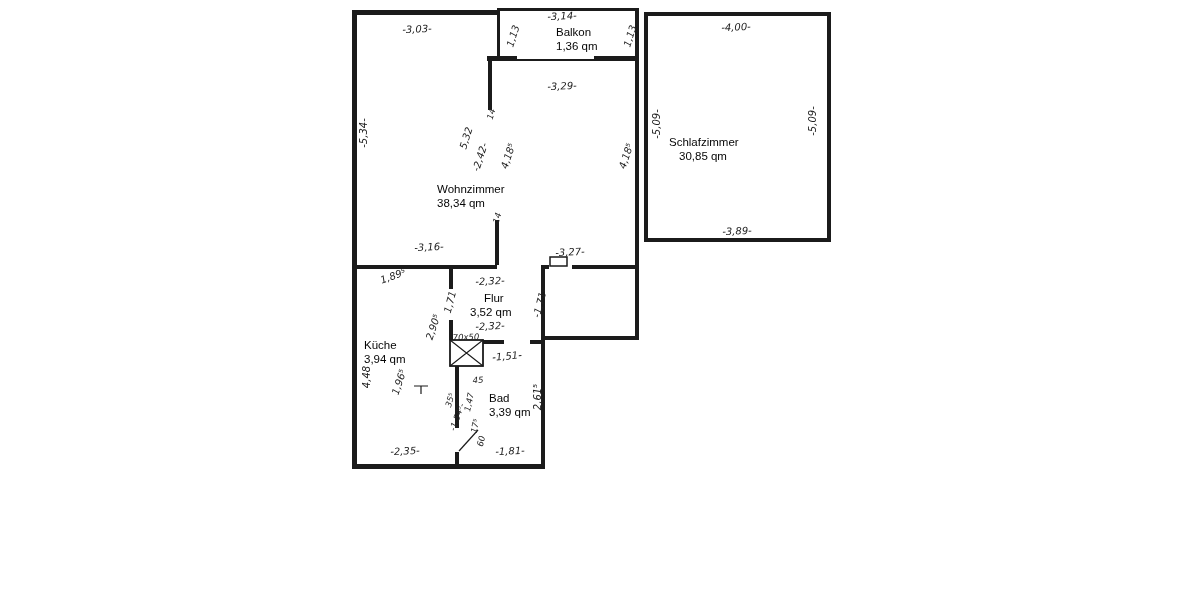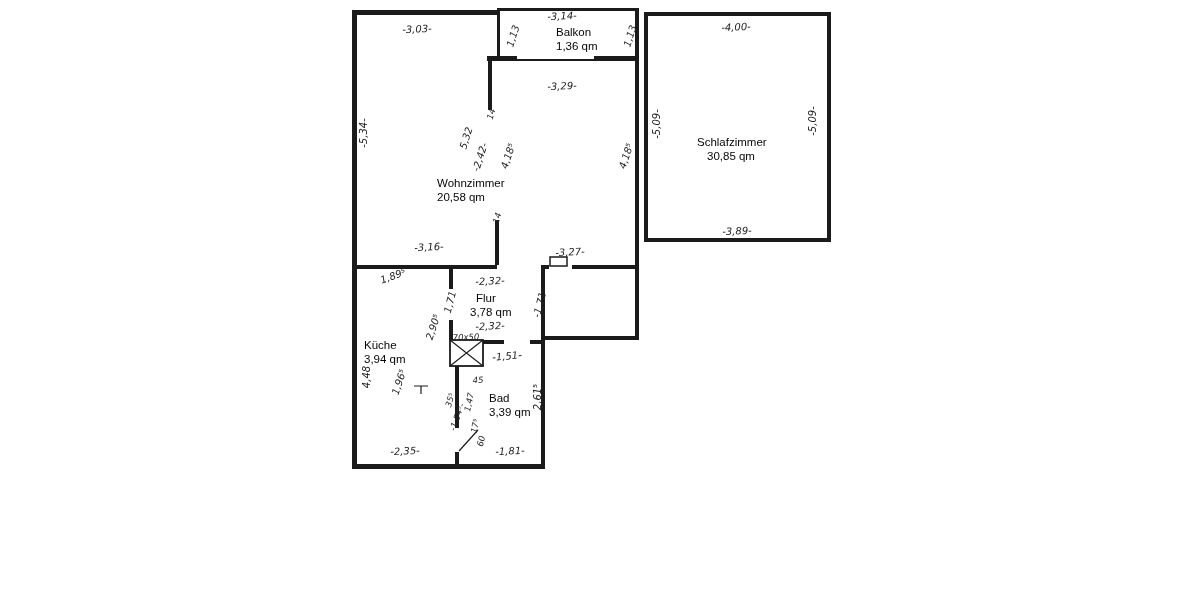--- a/index.html
+++ b/index.html
@@ -2,21 +2,21 @@
 <html><head>
 <meta charset="utf-8">
 <style>
   html,body{margin:0;padding:0;background:#fff;width:1200px;height:600px;overflow:hidden;}
   .stage{position:relative;width:1200px;height:600px;background:#fff;
          font-family:"Liberation Sans",sans-serif;}
   .stage svg{position:absolute;left:0;top:0;}
   .room{position:absolute;color:#050505;font:400 11.5px/14px "Liberation Sans",sans-serif;
         white-space:nowrap;}
   .room span{display:block;}
-  .room .in6{padding-left:6px;}
+  .room .in6{padding-left:6px;text-align:center;}
   .room .in10{padding-left:10px;}
   .dim{position:absolute;color:#222;font:italic 10px "DejaVu Sans",sans-serif;
        white-space:nowrap;transform:translate(-50%,-50%) rotate(var(--r,0deg));}
   .dim.sm{font-size:8.5px;}
 </style>
 </head>
 <body>
 
 <div class="stage">
 
@@ -67,31 +67,31 @@
       <path d="M450 340 L483 366 M483 340 L450 366" stroke-width="1.1" fill="none"></path>
     </g>
     <path d="M459 451 L478 430" stroke="#1b1b1b" stroke-width="1.2" fill="none"></path>
     <path d="M414 386 H428 M421 386 V394" stroke="#1b1b1b" stroke-width="1.2" fill="none"></path>
   </svg>
 
   <div class="room" style="left:556px;top:25px">
     <span>Balkon</span>
     <span>1,36 qm</span>
   </div>
-  <div class="room" style="left:437px;top:176px">
+  <div class="room" style="left:437px;top:182px">
     <span>Wohnzimmer</span>
-    <span>20,58 qm</span>
+    <span>38,34 qm</span>
   </div>
-  <div class="room" style="left:697px;top:135px">
+  <div class="room" style="left:669px;top:135px">
     <span>Schlafzimmer</span>
     <span class="in10">30,85 qm</span>
   </div>
   <div class="room" style="left:470px;top:291px">
     <span class="in6">Flur</span>
-    <span>3,78 qm</span>
+    <span>3,52 qm</span>
   </div>
   <div class="room" style="left:364px;top:338px">
     <span>Küche</span>
     <span>3,94 qm</span>
   </div>
   <div class="room" style="left:489px;top:391px">
     <span>Bad</span>
     <span>3,39 qm</span>
   </div>
 

